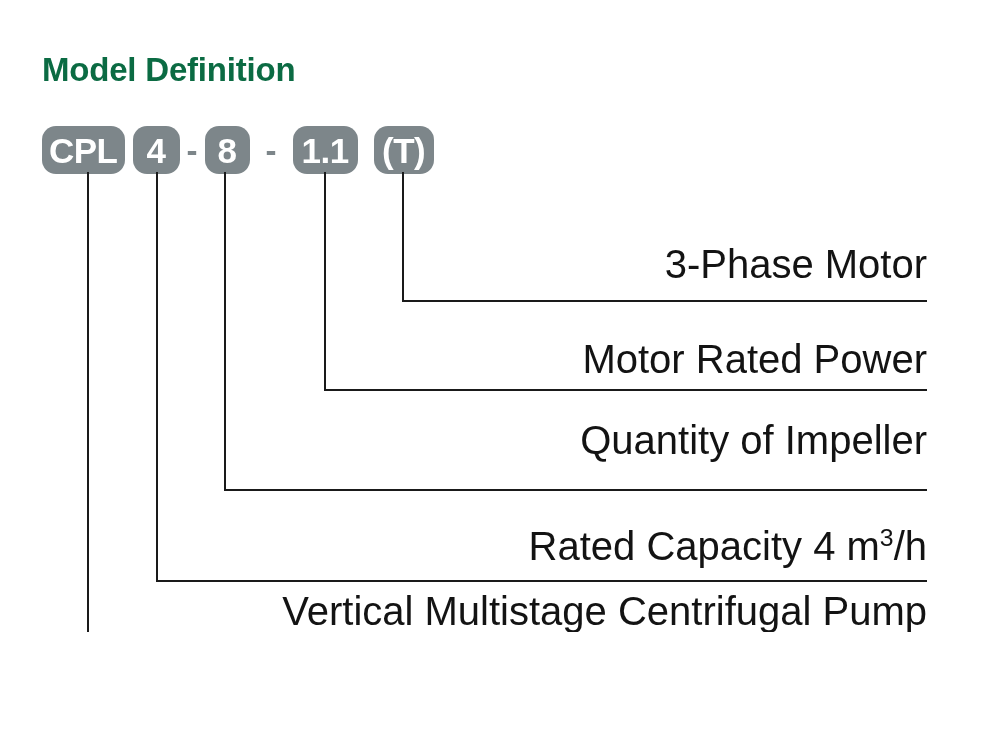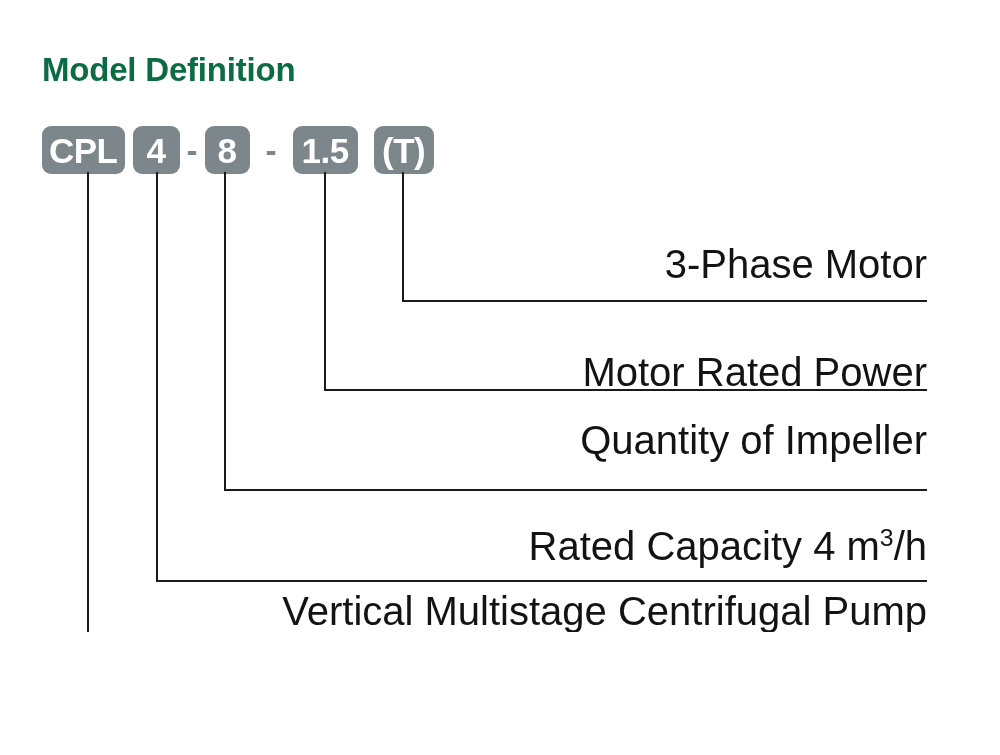--- a/index.html
+++ b/index.html
@@ -41,21 +41,21 @@
     display: flex;
     align-items: center;
   }
   .badge {
     display: inline-flex;
     align-items: center;
     justify-content: center;
     height: 48px;
     background: #7d868a;
     color: #ffffff;
-    border-radius: 9px;
+    border-radius: 14px;
     font-size: 35px;
     font-weight: bold;
     letter-spacing: -0.5px;
     line-height: 1;
     padding: 0 9px;
     box-sizing: border-box;
   }
   .badge.b-cpl { min-width: 82px; padding: 0 7px; }
   .badge.b-qty { min-width: 47px; }
   .badge.b-imp { min-width: 45px; }
@@ -117,21 +117,21 @@
     <span class="badge b-cpl">CPL</span>
     <span class="gap-a"></span>
     <span class="badge b-qty">4</span>
     <span class="gap-b"></span>
     <span class="sep">-</span>
     <span class="gap-b"></span>
     <span class="badge b-imp">8</span>
     <span class="gap-c"></span>
     <span class="sep">-</span>
     <span class="gap-c"></span>
-    <span class="badge b-pwr">1.5</span>
+    <span class="badge b-pwr">1.1</span>
     <span class="gap-d"></span>
     <span class="badge b-ph">(T)</span>
   </div>
 
   <div id="leaders">
       <div class="stem" style="left: 402px; top: 172px; height: 130px;"></div>
       <div class="rule" style="left: 402px; top: 300px; width: 525px;"></div>
       <div class="stem" style="left: 324px; top: 172px; height: 219px;"></div>
       <div class="rule" style="left: 324px; top: 389px; width: 603px;"></div>
       <div class="stem" style="left: 224px; top: 172px; height: 319px;"></div>
@@ -139,21 +139,21 @@
       <div class="stem" style="left: 156px; top: 172px; height: 410px;"></div>
       <div class="rule" style="left: 156px; top: 580px; width: 771px;"></div>
       <div class="stem" style="left: 87px; top: 172px; height: 514px;"></div>
       <div class="rule" style="left: 87px; top: 684px; width: 840px;"></div>
     </div>
 
   <div id="labels">
       <div class="callout" style="top: 246px;">
         <div>3-Phase Motor</div>
       </div>
-      <div class="callout" style="top: 354px;">
+      <div class="callout" style="top: 341px;">
         <div>Motor Rated Power</div>
       </div>
       <div class="callout" style="top: 422px;">
         <div>Quantity of Impeller</div>
       </div>
       <div class="callout" style="top: 528px;">
         <div>Rated Capacity  4 m<sup>3</sup>/h</div>
       </div>
       <div class="callout two-line" style="top: 592px;">
         <div>Vertical Multistage Centrifugal Pump</div>

